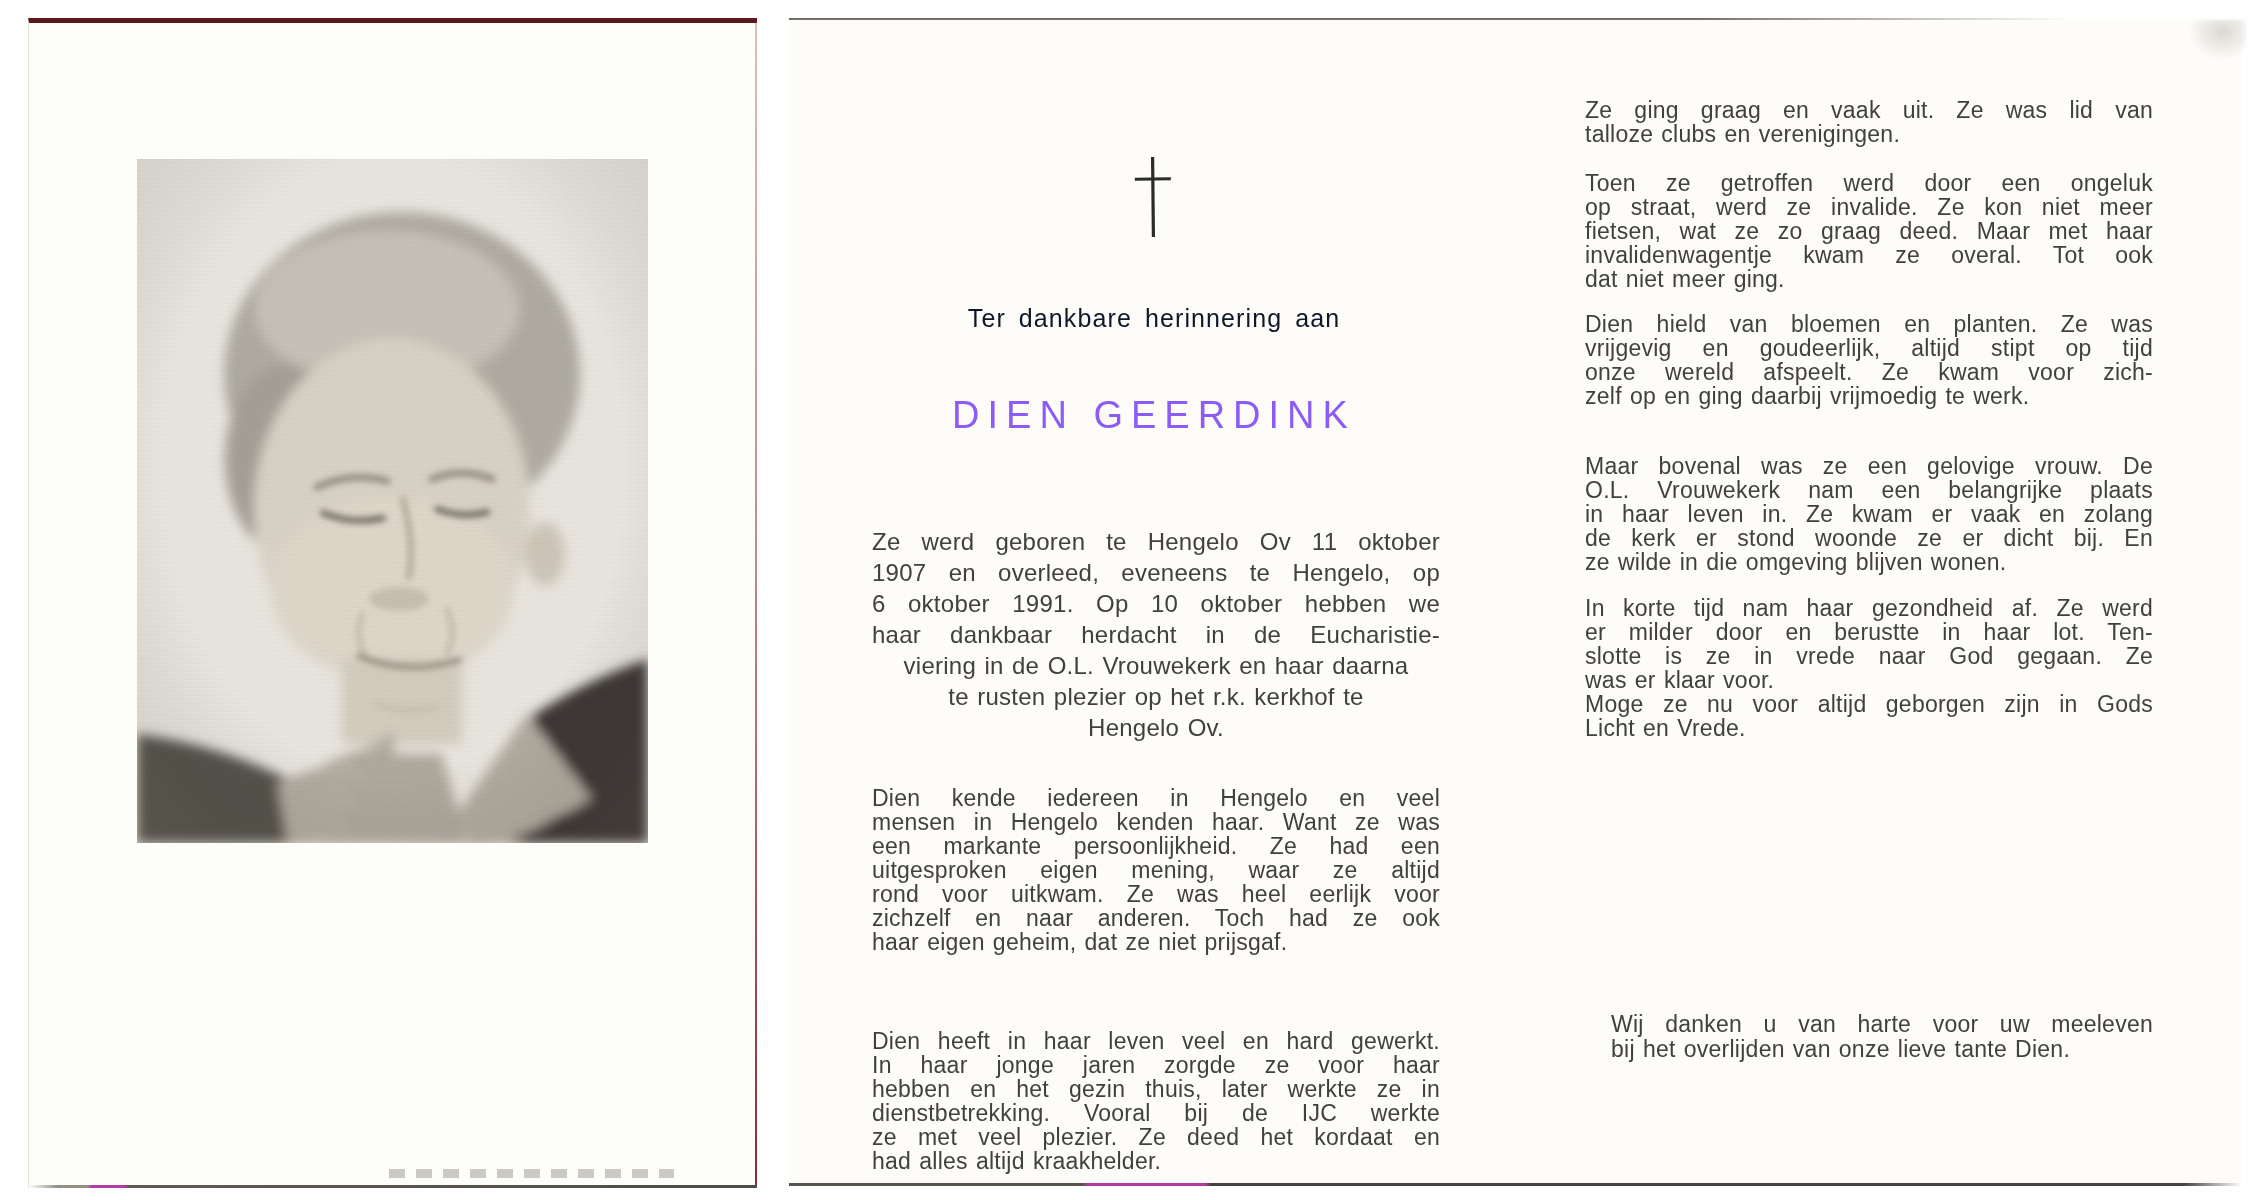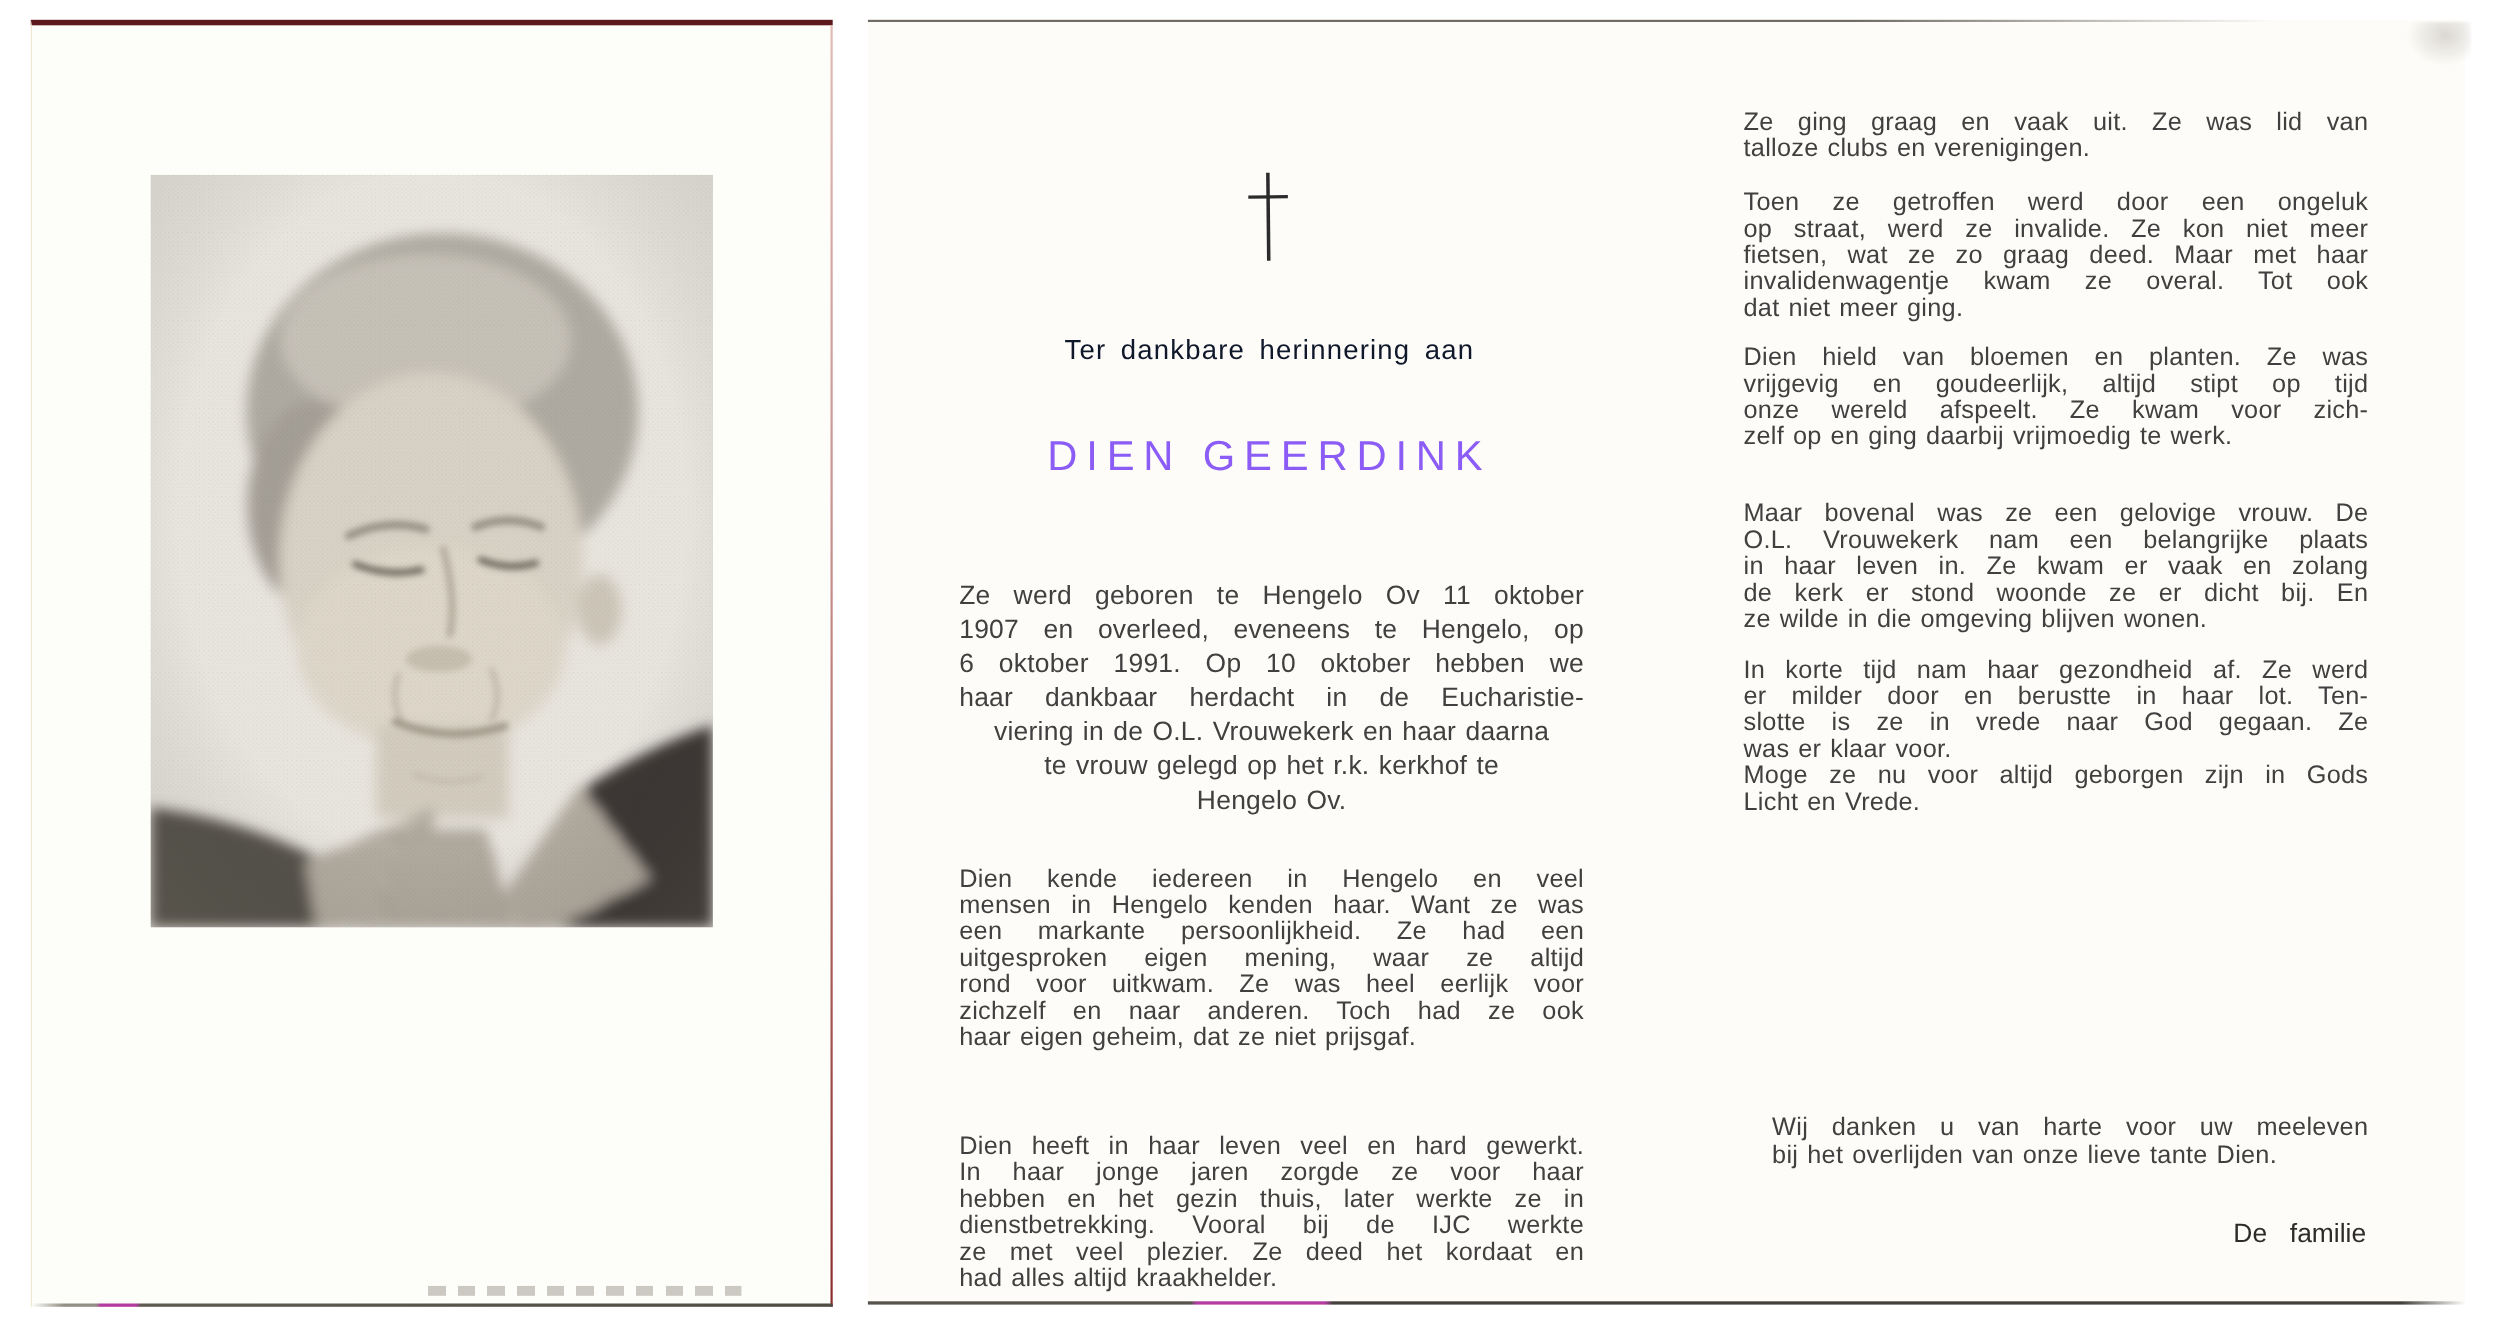--- a/index.html
+++ b/index.html
@@ -188,21 +188,21 @@
         </svg>
       </div>
       <div class="intro">Ter dankbare herinnering aan</div>
       <div class="name">DIEN GEERDINK</div>
       <div class="para para-intro">
           <div class="ln ln-j">Ze werd geboren te Hengelo Ov 11 oktober</div>
           <div class="ln ln-j">1907 en overleed, eveneens te Hengelo, op</div>
           <div class="ln ln-j">6 oktober 1991. Op 10 oktober hebben we</div>
           <div class="ln ln-j">haar dankbaar herdacht in de Eucharistie-</div>
           <div class="ln ln-c">viering in de O.L. Vrouwekerk en haar daarna</div>
-          <div class="ln ln-c">te vrouw gelegd op het r.k. kerkhof te</div>
+          <div class="ln ln-c">te rusten plezier op het r.k. kerkhof te</div>
           <div class="ln ln-c">Hengelo Ov.</div>
         </div>
       <div class="para para-m2">
           <div class="ln ln-j">Dien kende iedereen in Hengelo en veel</div>
           <div class="ln ln-j">mensen in Hengelo kenden haar. Want ze was</div>
           <div class="ln ln-j">een markante persoonlijkheid. Ze had een</div>
           <div class="ln ln-j">uitgesproken eigen mening, waar ze altijd</div>
           <div class="ln ln-j">rond voor uitkwam. Ze was heel eerlijk voor</div>
           <div class="ln ln-j">zichzelf en naar anderen. Toch had ze ook</div>
           <div class="ln ln-l">haar eigen geheim, dat ze niet prijsgaf.</div>
@@ -247,20 +247,19 @@
           <div class="ln ln-j">er milder door en berustte in haar lot. Ten-</div>
           <div class="ln ln-j">slotte is ze in vrede naar God gegaan. Ze</div>
           <div class="ln ln-l">was er klaar voor.</div>
           <div class="ln ln-j">Moge ze nu voor altijd geborgen zijn in Gods</div>
           <div class="ln ln-l">Licht en Vrede.</div>
         </div>
       <div class="para para-thanks">
           <div class="ln ln-j">Wij danken u van harte voor uw meeleven</div>
           <div class="ln ln-l">bij het overlijden van onze lieve tante Dien.</div>
         </div>
-      <div class="signoff">De familie</div>
     </div>
 
     <div class="spread-bottomline"></div>
   </section>
 
   <div class="smudge"></div>
 </div>
 
 </body></html>

